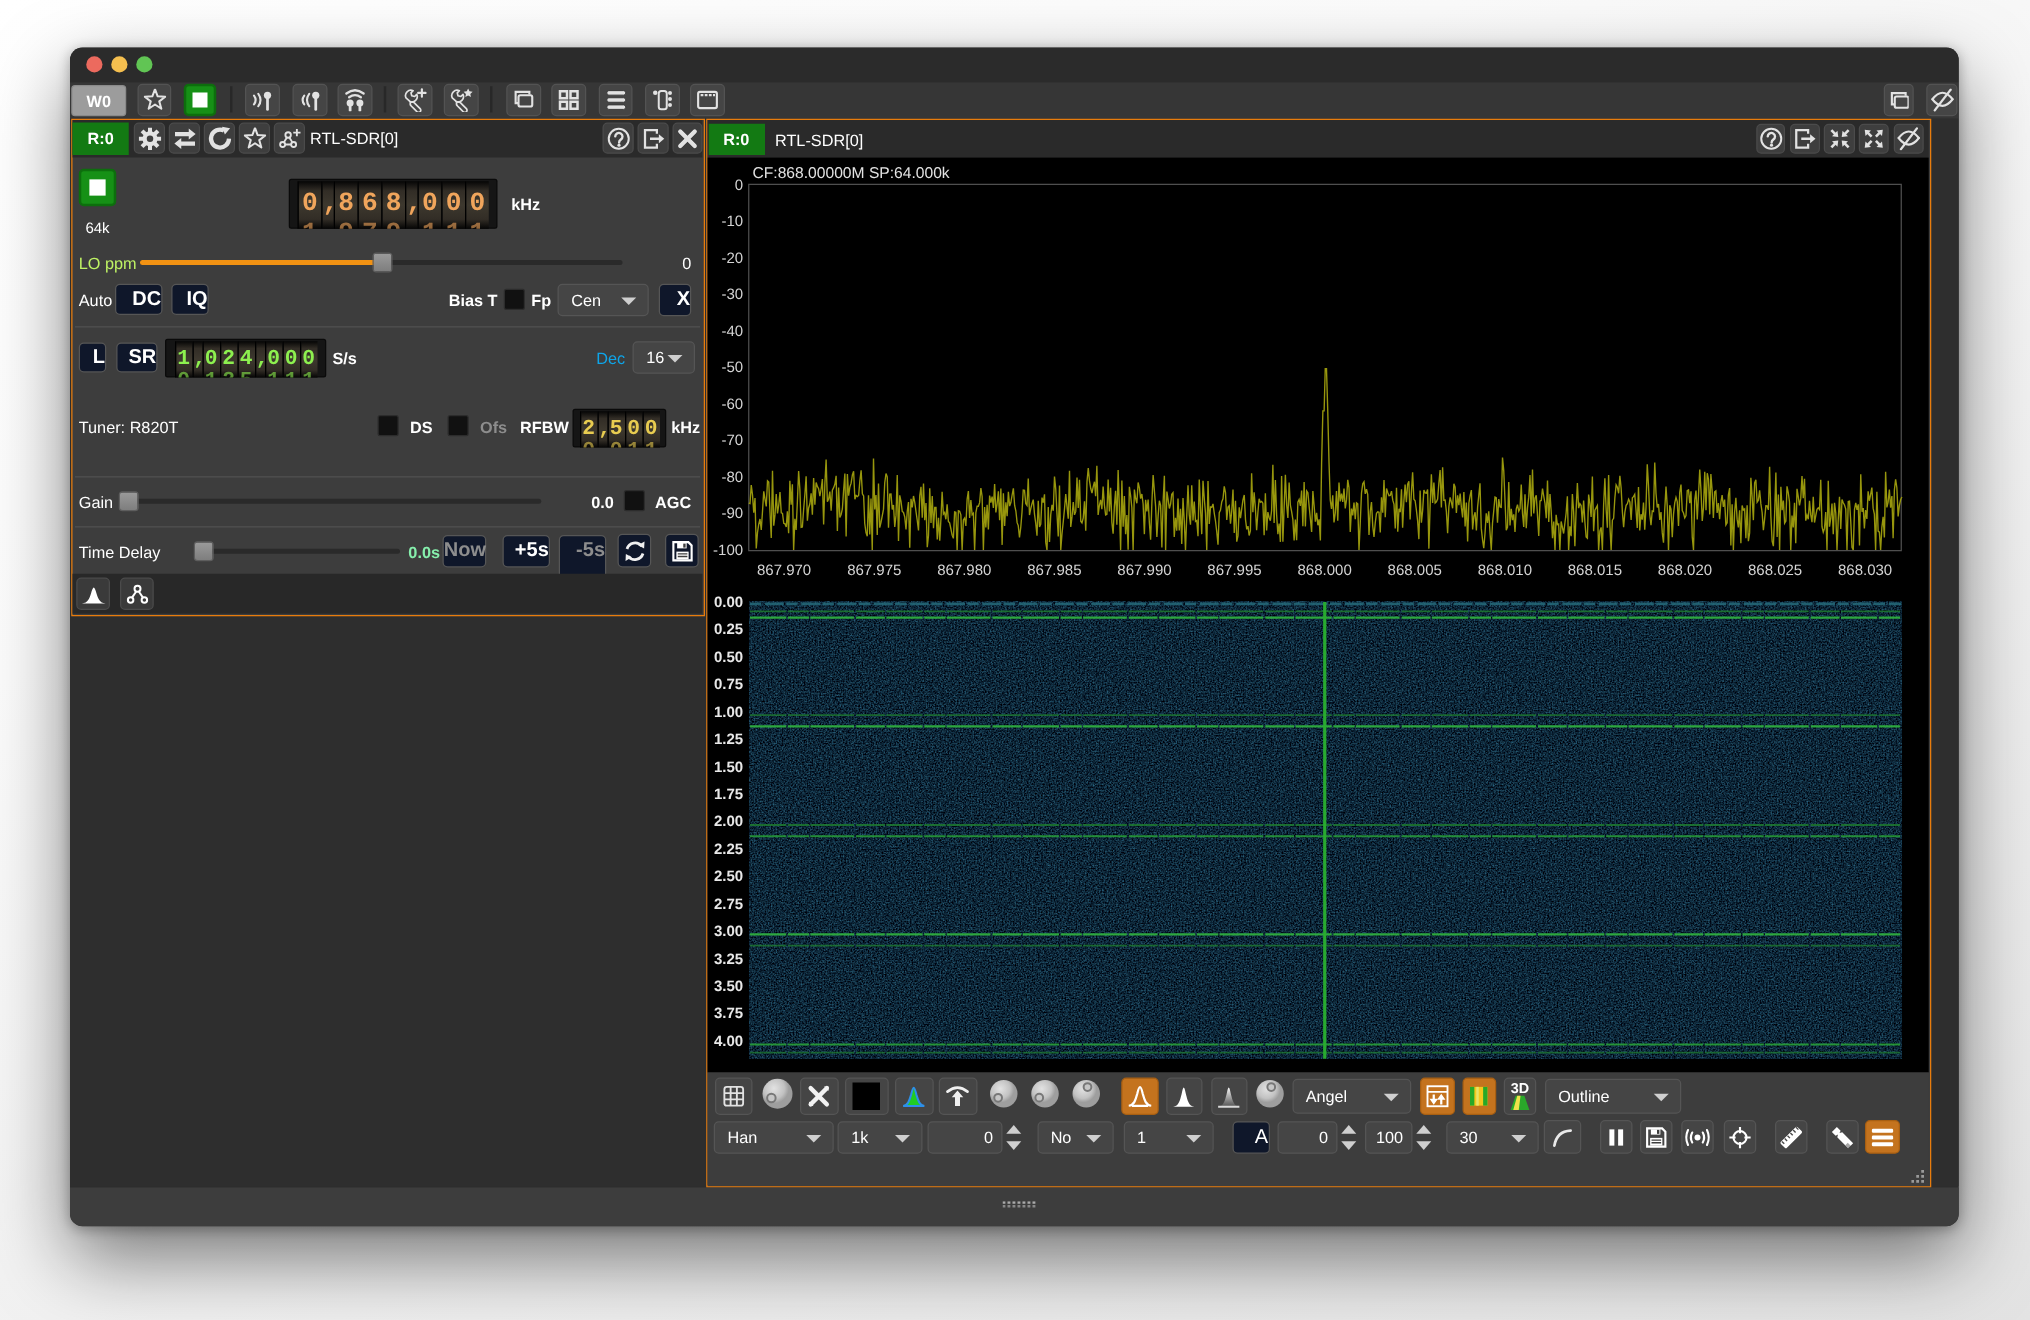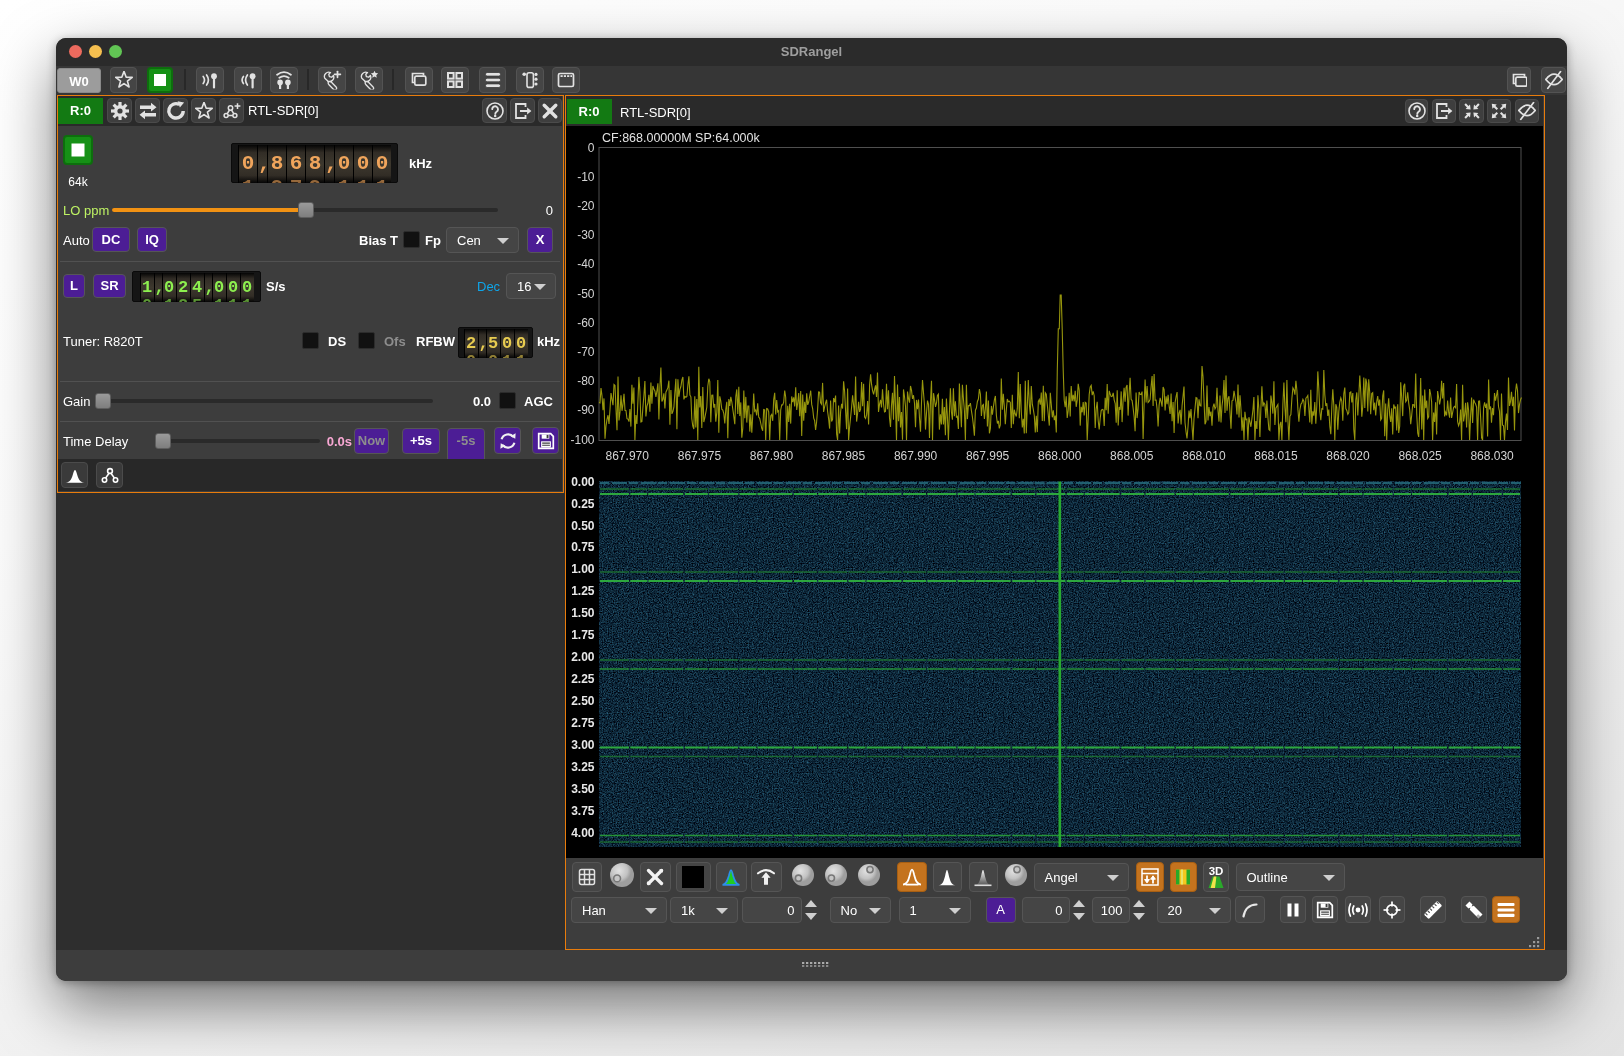--- a/index.html
+++ b/index.html
@@ -1,34 +1,33 @@
 <!DOCTYPE html>
 <html><head><meta charset="utf-8"><style>
 *{margin:0;padding:0;box-sizing:border-box}
 html,body{width:1624px;height:1056px;overflow:hidden}
 body{font-family:"Liberation Sans",sans-serif;background:linear-gradient(155deg,#ffffff 0%,#fbfbfb 30%,#efefef 65%,#e3e3e3 100%)}
 #win{position:absolute;left:56px;top:38px;width:1511px;height:943px;background:#2e2e2e;border-radius:10px;overflow:hidden;box-shadow:0 25px 60px rgba(0,0,0,.5),0 2px 10px rgba(0,0,0,.3)}
 .b{position:absolute;background:#454545;border:1px solid #535353;border-radius:4px}
 .hb{position:absolute;background:#3e3e3e;border:1px solid #4b4b4b;border-radius:4px}
-.btn{position:absolute;background:#4c1d95;border:1px solid #565656;border-radius:4px;color:#fff;font-size:13px;font-weight:bold;text-align:center}
+.btn{position:absolute;background:#0f172a;border:1px solid #565656;border-radius:4px;color:#fff;font-size:16px;font-weight:bold;text-align:right}
 .chk{position:absolute;width:17px;height:17px;background:#111;border:1px solid #2c2c2c;border-radius:2px}
 .dd{position:absolute;background:#454545;border:1px solid #555;border-radius:4px;color:#fff;font-size:13px}
 .dt{position:absolute;left:10px;top:50%;transform:translateY(-50%)}
 .da{position:absolute;right:9px;top:50%;margin-top:-2.5px;width:0;height:0;border-left:6.5px solid transparent;border-right:6.5px solid transparent;border-top:6.5px solid #cfcfcf}
 .sepl{position:absolute;height:1px;background:#515151}
 .vsep{position:absolute;top:4px;width:2px;height:21px;background:#282828}
 .spin{position:absolute;background:#454545;border:1px solid #555;border-radius:4px;color:#fff;font-size:13px}
 .sar{position:absolute;width:0;height:0;border-left:6px solid transparent;border-right:6px solid transparent}
 </style></head><body>
 <div id="win">
 <div style="position:absolute;left:0;top:0;width:1511px;height:28px;background:#2b2b2b"></div>
 <div style="position:absolute;left:13px;top:7px;width:13px;height:13px;border-radius:50%;background:#ec6a5e"></div>
 <div style="position:absolute;left:33px;top:7px;width:13px;height:13px;border-radius:50%;background:#f5bf4f"></div>
 <div style="position:absolute;left:53px;top:7px;width:13px;height:13px;border-radius:50%;background:#61c554"></div>
-<div style="position:absolute;left:0;top:0;width:1511px;height:28px;line-height:28px;text-align:center;color:#9e9e9e;font-size:13px;font-weight:bold">SDRangel</div>
 <div style="position:absolute;left:0;top:28px;width:1511px;height:29px;background:#363636"></div>
 <div class="b" style="left:1px;top:30px;width:44px;height:25px;background:#9c9c9c;border:1px solid #8a8a8a;border-radius:3px">
       <div style="position:absolute;width:100%;text-align:center;top:50%;transform:translateY(-50%);color:#fff;font-size:13px;font-weight:bold">W0</div>
     </div>
 <div class="b" style="left:54px;top:29px;width:27px;height:26px;">
       <svg width="18" height="18" viewBox="0 0 18 18" style="position:absolute;left:50%;top:50%;transform:translate(-50%,-50%)">
         <polygon points="9.00,0.36 11.12,6.09 17.22,6.33 12.42,10.11 14.08,15.99 9.00,12.60 3.92,15.99 5.58,10.11 0.78,6.33 6.88,6.09" fill="none" stroke="#e2e2e2" stroke-width="1.6" stroke-linejoin="round"></polygon>
       </svg>
     </div>
 <div class="b" style="left:91px;top:29px;width:26px;height:26px;background:#169016;border:2px solid #0d6e0d">
@@ -377,21 +376,21 @@
 <div style="position:absolute;left:5px;top:298px;color:#fff;font-size:13px">Gain</div>
 <div style="position:absolute;left:40px;top:303px;width:335px;height:4px;background:#2a2a2a;border-radius:2px"></div>
 <div style="position:absolute;left:37px;top:297px;width:16px;height:16px;background:linear-gradient(#9a9a9a,#7e7e7e);border:1px solid #5e5e5e;border-radius:3px"></div>
 <div style="position:absolute;left:405px;top:298px;width:28px;text-align:right;color:#fff;font-size:13px;font-weight:bold">0.0</div>
 <div class="chk" style="left:441px;top:296px"></div>
 <div style="position:absolute;left:466px;top:298px;color:#fff;font-size:13px;font-weight:bold">AGC</div>
 <div class="sepl" style="left:2px;top:325px;width:500px"></div>
 <div style="position:absolute;left:5px;top:338px;color:#fff;font-size:13px">Time Delay</div>
 <div style="position:absolute;left:100px;top:343px;width:162px;height:4px;background:#2a2a2a;border-radius:2px"></div>
 <div style="position:absolute;left:97px;top:337px;width:16px;height:16px;background:linear-gradient(#9a9a9a,#7e7e7e);border:1px solid #5e5e5e;border-radius:3px"></div>
-<div style="position:absolute;left:266px;top:338px;width:28px;text-align:right;color:#f9a8d4;font-size:13px;font-weight:bold">0.0s</div>
+<div style="position:absolute;left:266px;top:338px;width:28px;text-align:right;color:#86efac;font-size:13px;font-weight:bold">0.0s</div>
 <div class="btn" style="left:296px;top:332px;width:35px;height:26px;line-height:24px;color:#8d8d8d;font-weight:bold">Now</div>
 <div class="btn" style="left:344px;top:332px;width:38px;height:26px;line-height:24px">+5s</div>
 <div class="btn" style="left:389px;top:332px;width:38px;height:38px;line-height:24px;color:#8d8d8d">-5s</div>
 <div class="btn" style="left:436px;top:331px;width:27px;height:27px">
         <svg width="20" height="20" viewBox="0 0 20 20" style="position:absolute;left:50%;top:50%;transform:translate(-50%,-50%)">
           <g fill="none" stroke="#f0f0f0" stroke-width="2.2">
 <path d="M3.6,8.2 A6.8,6.8 0 0 1 15.4,5.9"></path>
 <path d="M16.4,11.8 A6.8,6.8 0 0 1 4.6,14.1"></path>
           </g>
 <path d="M17.6,2.2 l-0.3,5.6 -4.8,-2.6 z" fill="#f0f0f0"></path>
@@ -767,21 +766,21 @@
         <span class="sar" style="left:2px;bottom:3px;border-top:7px solid #cfcfcf"></span>
       </div>
 <div class="spin" style="left:525.5px;top:801px;width:38px;height:26px">
         <span style="position:absolute;right:6px;top:50%;transform:translateY(-50%)">100</span>
       </div>
 <div style="position:absolute;left:564.5px;top:801px;width:17px;height:26px">
         <span class="sar" style="left:2px;top:3px;border-bottom:7px solid #cfcfcf"></span>
         <span class="sar" style="left:2px;bottom:3px;border-top:7px solid #cfcfcf"></span>
       </div>
 <div class="dd" style="left:590.5px;top:801px;width:74px;height:26px">
-        <span class="dt">20</span>
+        <span class="dt">30</span>
         <span class="da"></span>
       </div>
 <div style="position:absolute;left:668.5px;top:800px;width:30px;height:27px;background:#454545;border:1px solid #555;border-radius:4px">
         <svg width="20" height="20" viewBox="0 0 20 20" style="position:absolute;left:50%;top:50%;transform:translate(-50%,-50%)">
           <path d="M3.5,16.5 Q5.5,5 16.5,4.5" fill="none" stroke="#e8e8e8" stroke-width="2.2" stroke-linecap="round"></path>
         </svg>
       </div>
 <div style="position:absolute;left:713.5px;top:800px;width:26px;height:27px;background:#454545;border:1px solid #555;border-radius:4px">
         <svg width="18" height="18" viewBox="0 0 18 18" style="position:absolute;left:50%;top:50%;transform:translate(-50%,-50%)">
           <rect x="3.5" y="2.5" width="4" height="13" fill="#ffffff"></rect>

